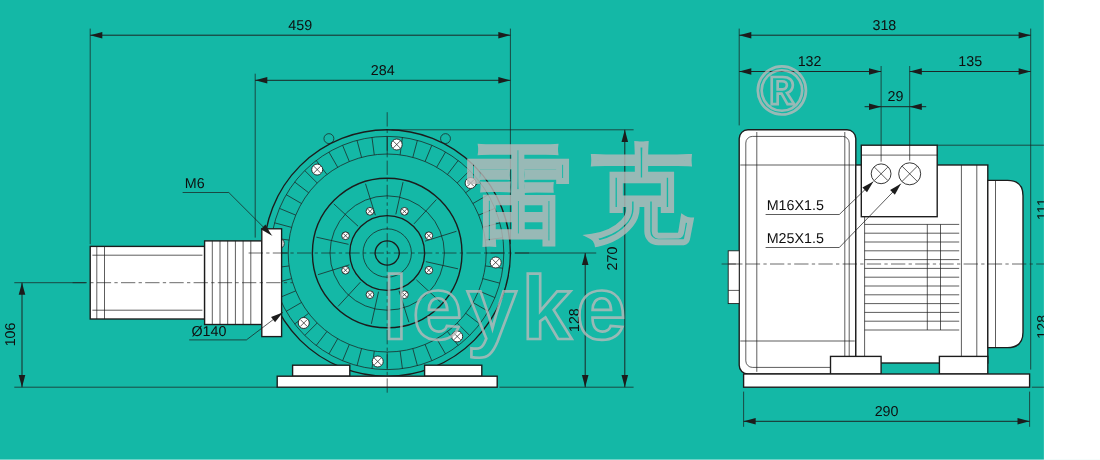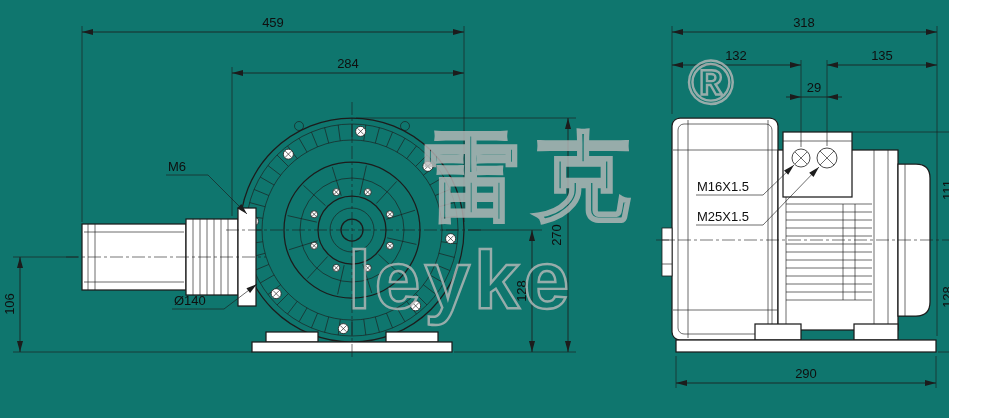--- a/index.html
+++ b/index.html
@@ -1,16 +1,16 @@
 <!DOCTYPE html>
 <html><head>
 <meta charset="utf-8">
 <style>
   html,body{margin:0;padding:0;background:#ffffff;}
-  .stage{position:relative;width:949px;height:418px;background:#0f766e;overflow:hidden;font-family:"Liberation Sans",sans-serif;}
+  .stage{position:relative;width:949px;height:418px;background:#14b8a6;overflow:hidden;font-family:"Liberation Sans",sans-serif;}
   svg{display:block;}
   .ln{stroke:#1c1c1c;stroke-width:1.25;fill:none;}
   .thin{stroke:#1c1c1c;stroke-width:0.65;fill:none;}
   .dim{stroke:#1c1c1c;stroke-width:0.85;fill:none;}
   .cl{stroke:#1c1c1c;stroke-width:0.6;fill:none;stroke-dasharray:13 3 3 3;}
   .wf{fill:#ffffff;stroke:#1c1c1c;stroke-width:1.25;}
   .wft{fill:#ffffff;stroke:#1c1c1c;stroke-width:0.8;}
   text.dimt{font-size:13px;fill:#0f0f0f;font-family:"Liberation Sans",sans-serif;}
   text.wmt{fill:none;stroke:#bababa;stroke-width:2.4;opacity:0.8;font-weight:bold;font-family:"Liberation Sans",sans-serif;}
 </style>

